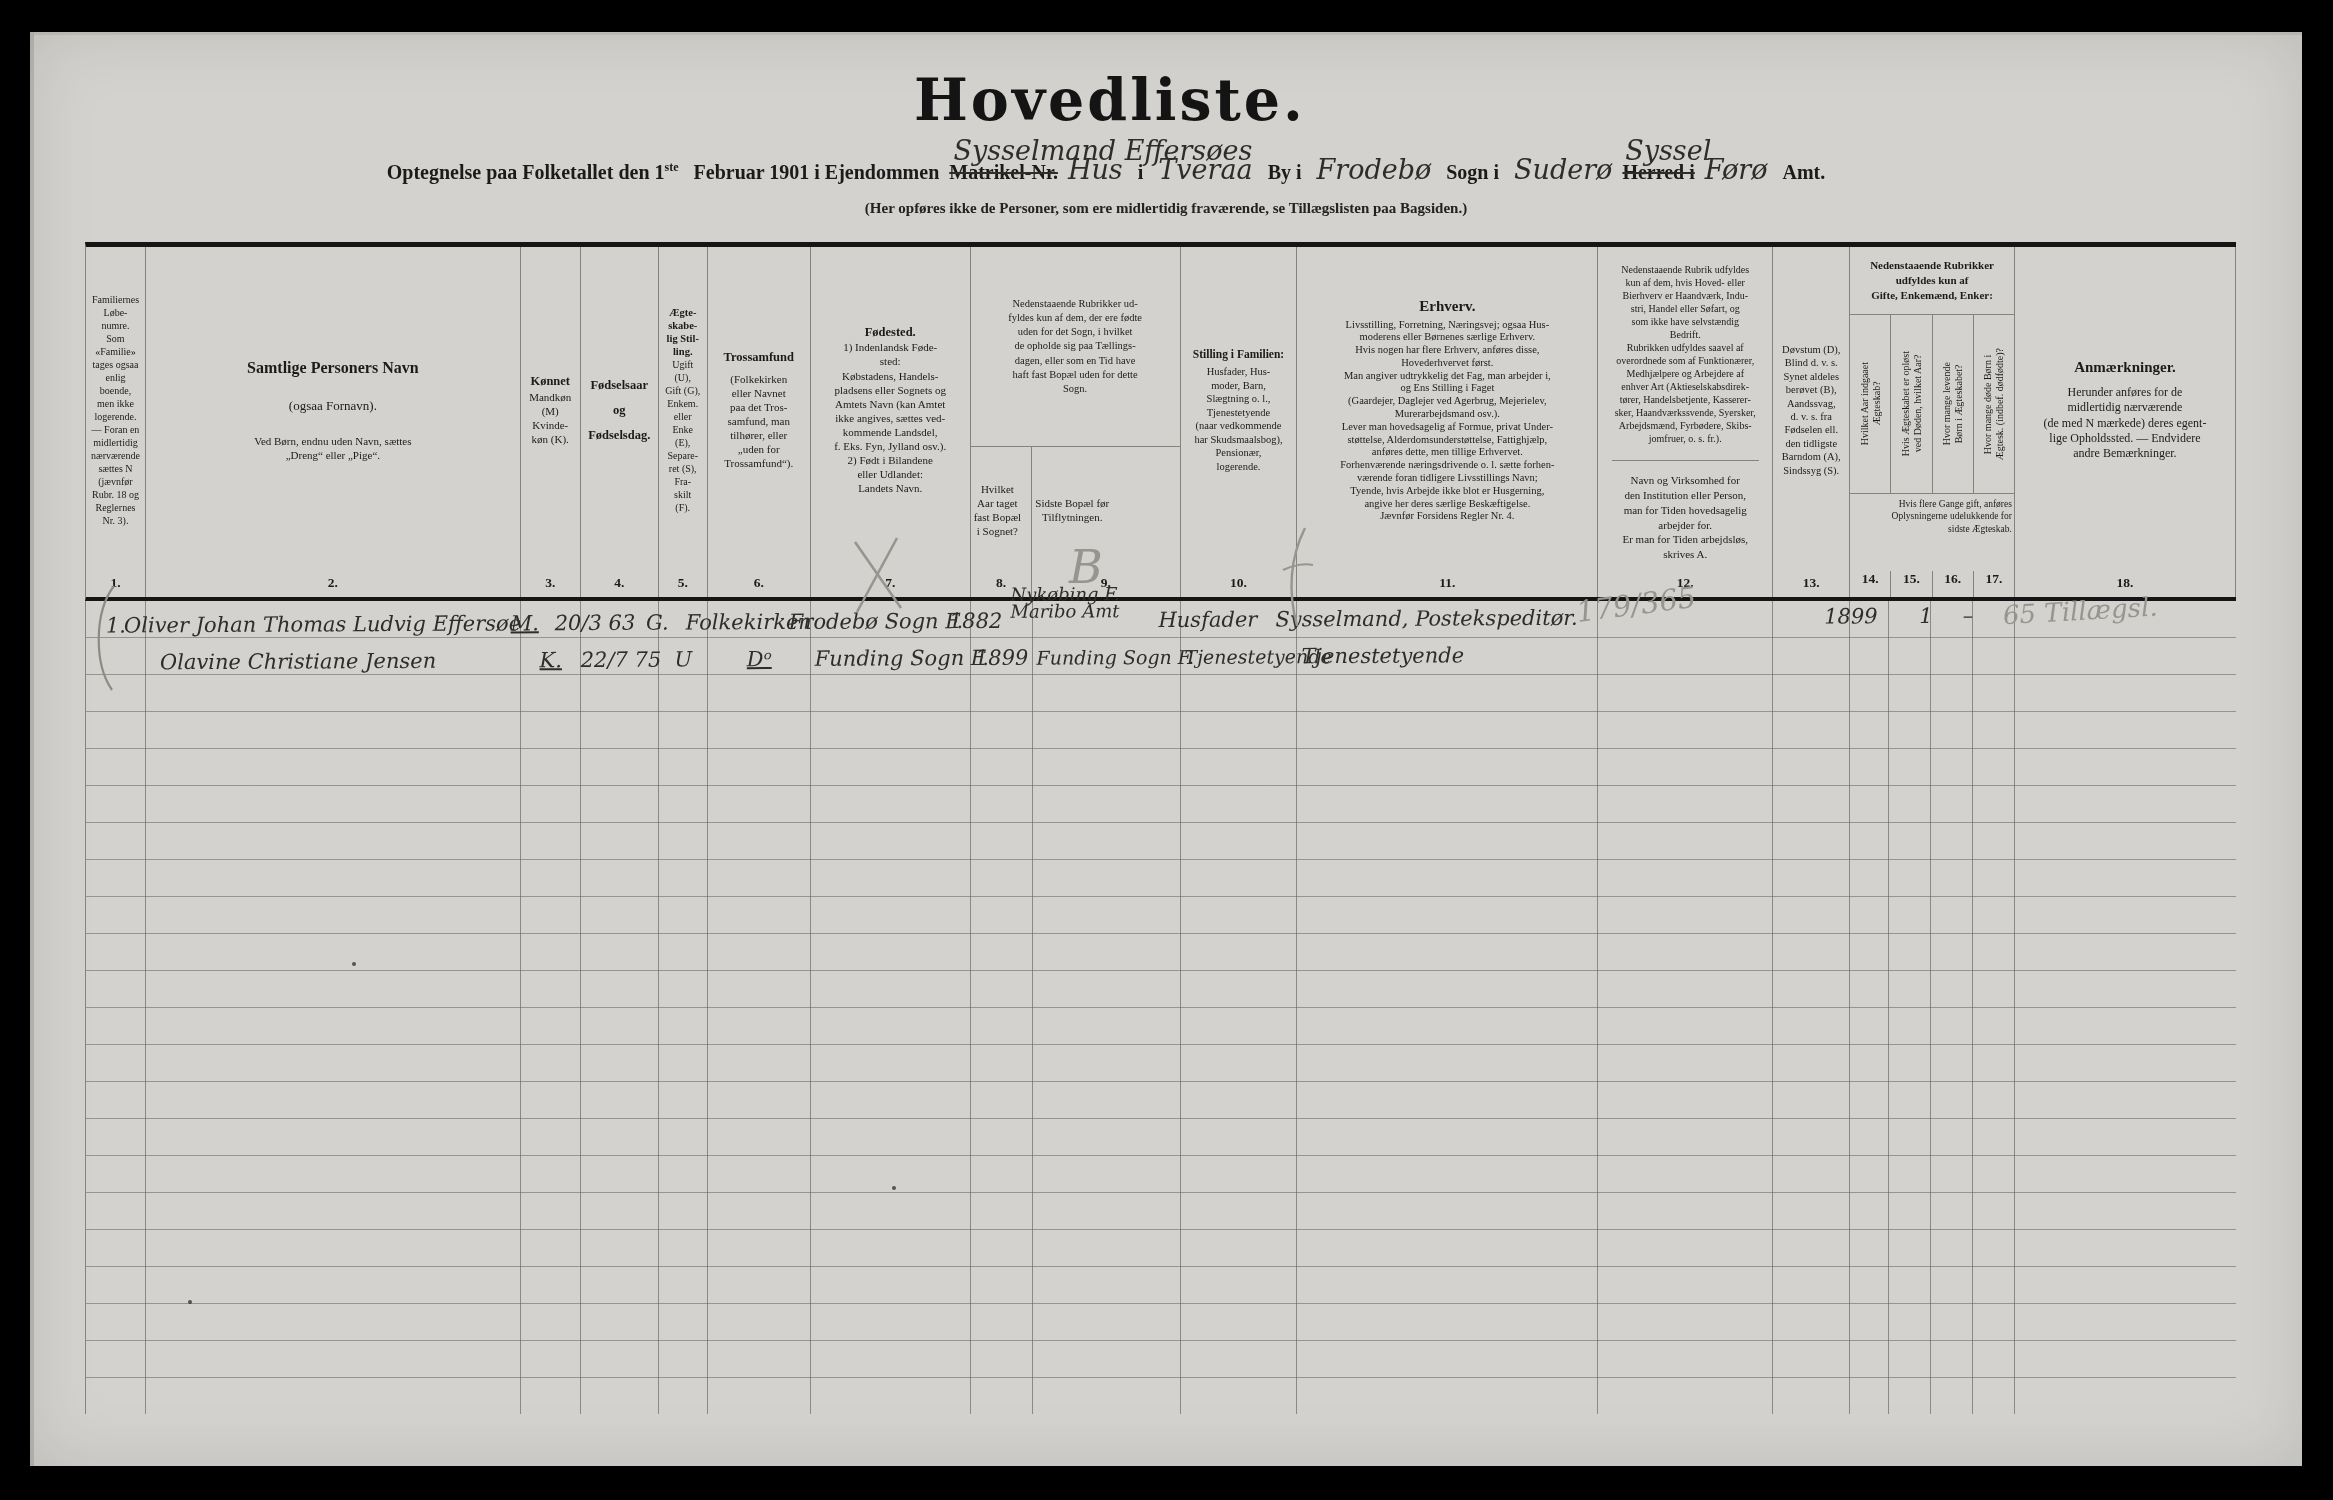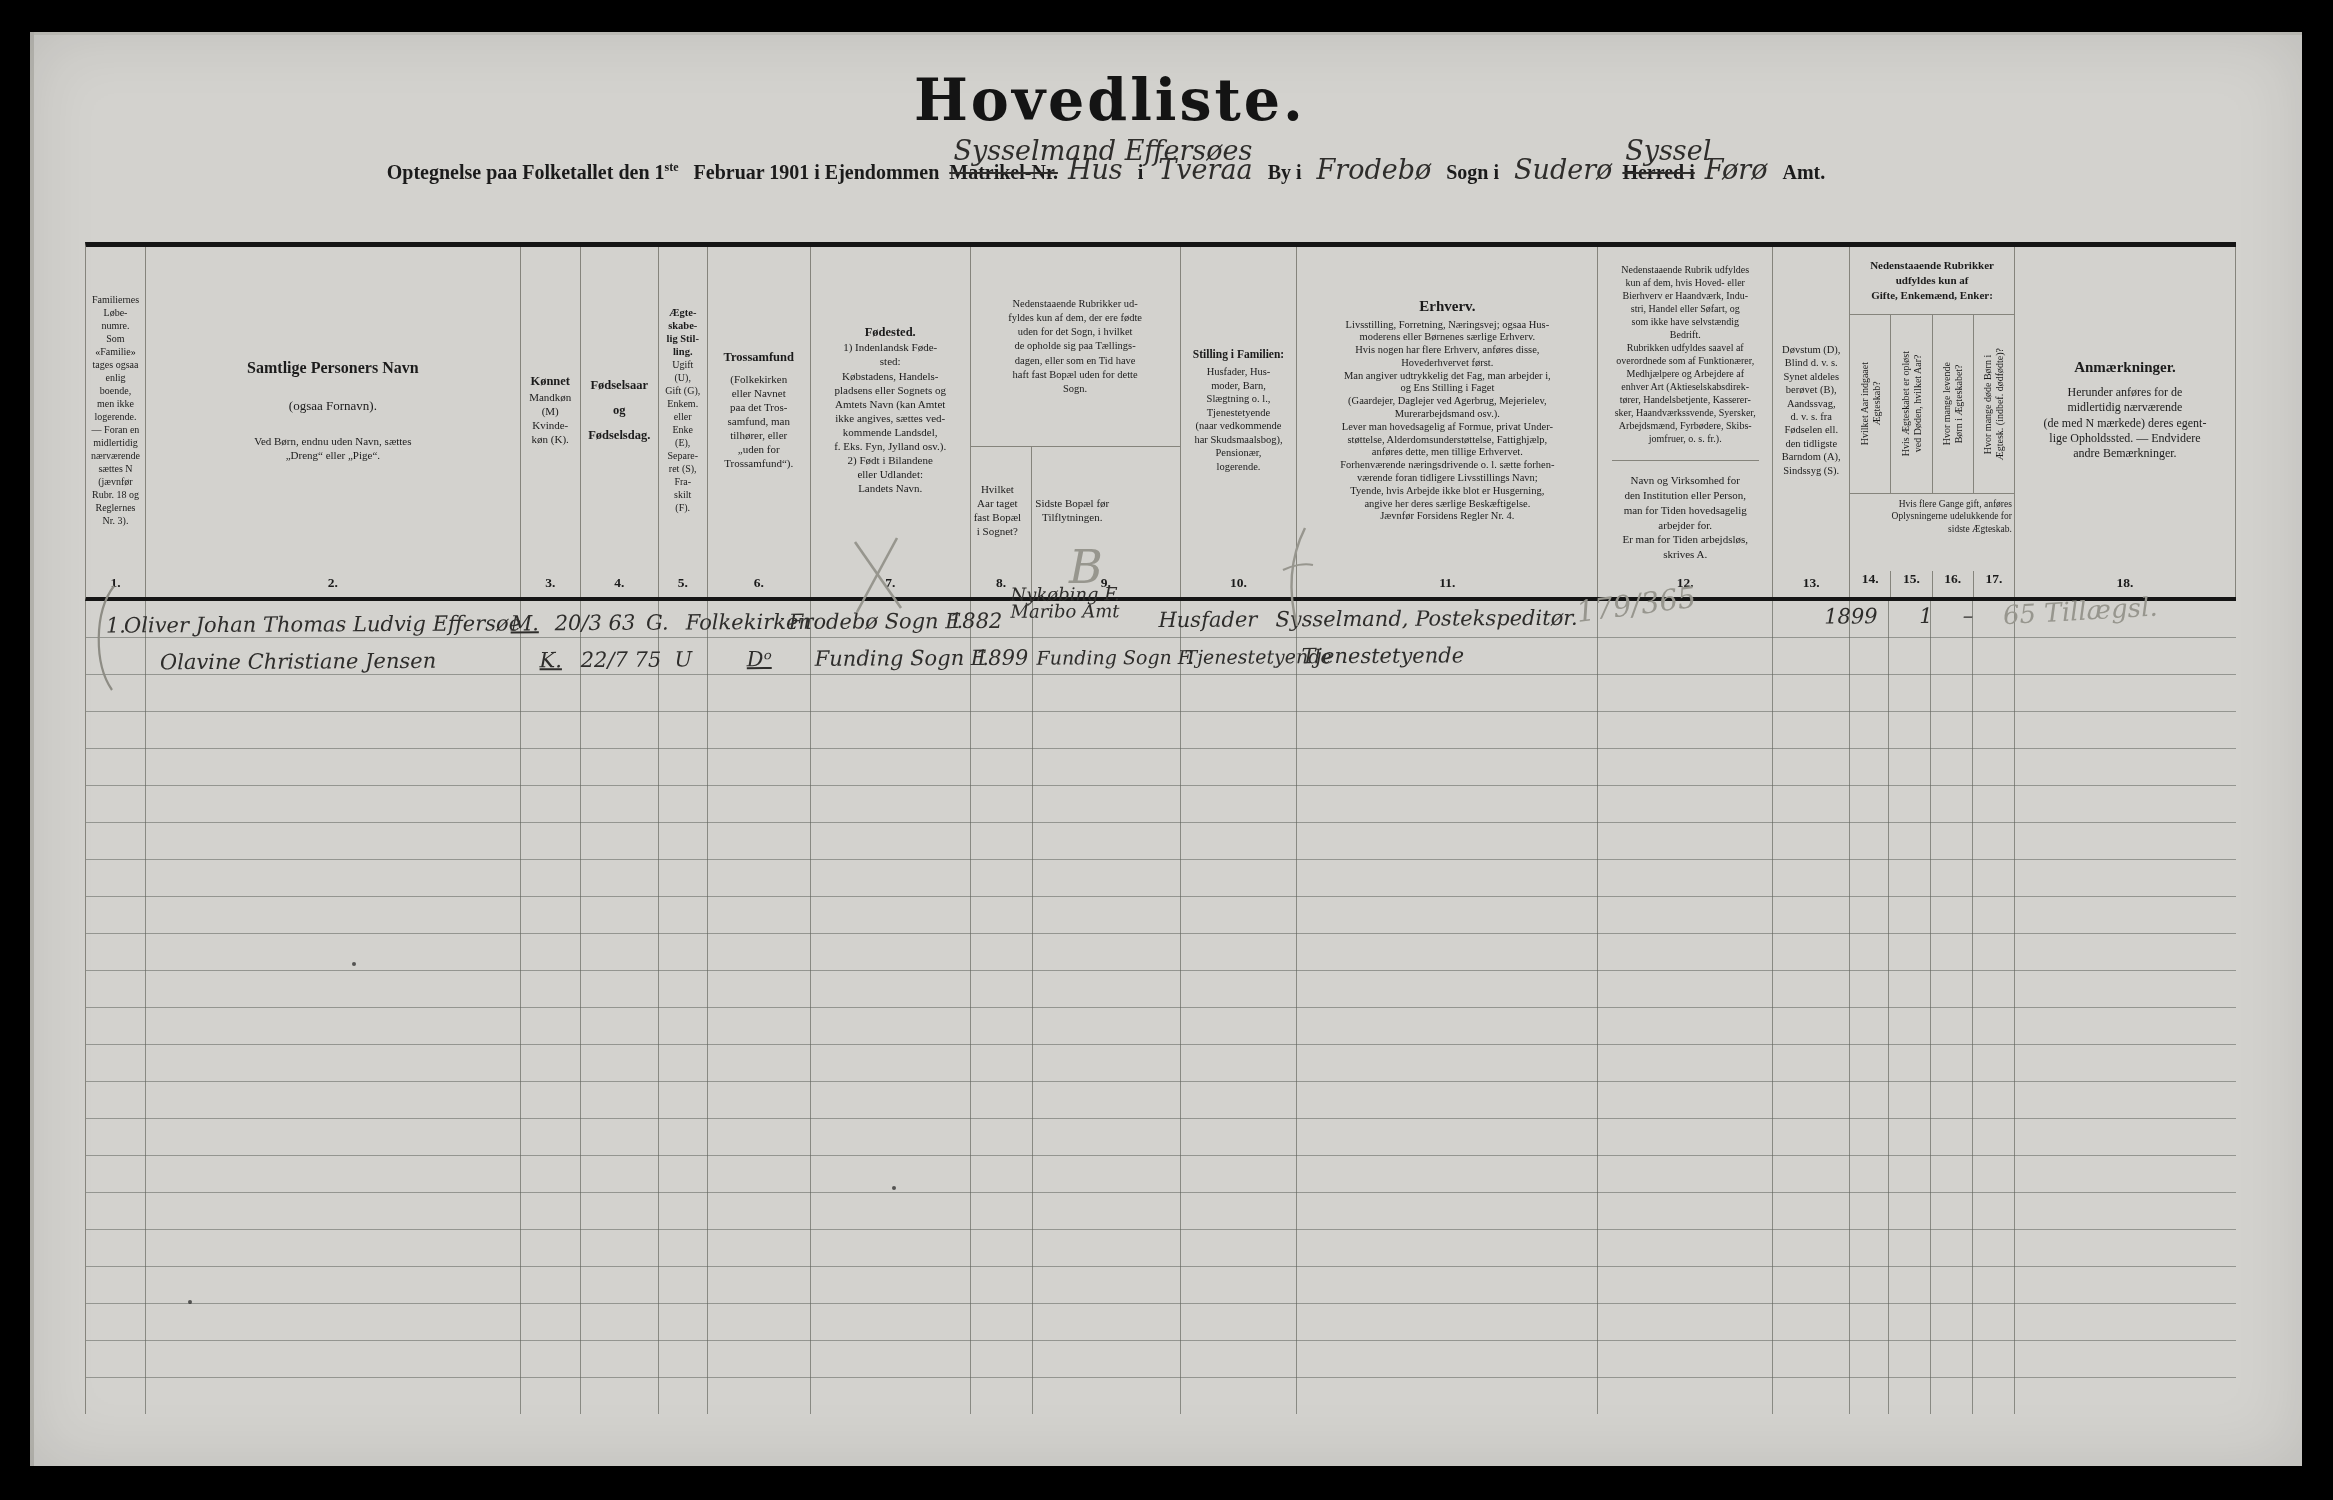--- a/index.html
+++ b/index.html
@@ -115,20 +115,21 @@
     <span class="seg">Sogn i</span>
     <span class="hw seg">Suderø</span>
     <span class="stack">
       <span class="hw above">Syssel</span>
       <span class="strike">Herred i</span>
     </span>
     <span class="hw seg">Førø</span>
     <span class="seg">Amt.</span>
   </div>
 
+  <div class="note">(Her opføres ikke de Personer, som ere midlertidig fraværende, se Tillægslisten paa Bagsiden.)</div>
 
   <div class="table">
 
     <div class="thead">
 
       <div class="col w1">
         <div class="hsmall pre">Familiernes Løbe-numre.
 Som «Familie» tages ogsaa enlig boende, men ikke logerende. — Foran en midlertidig nærværende sættes N (jævnfør Rubr. 18 og Reglernes Nr. 3).</div>
         <div class="num">1.</div>
       </div>

